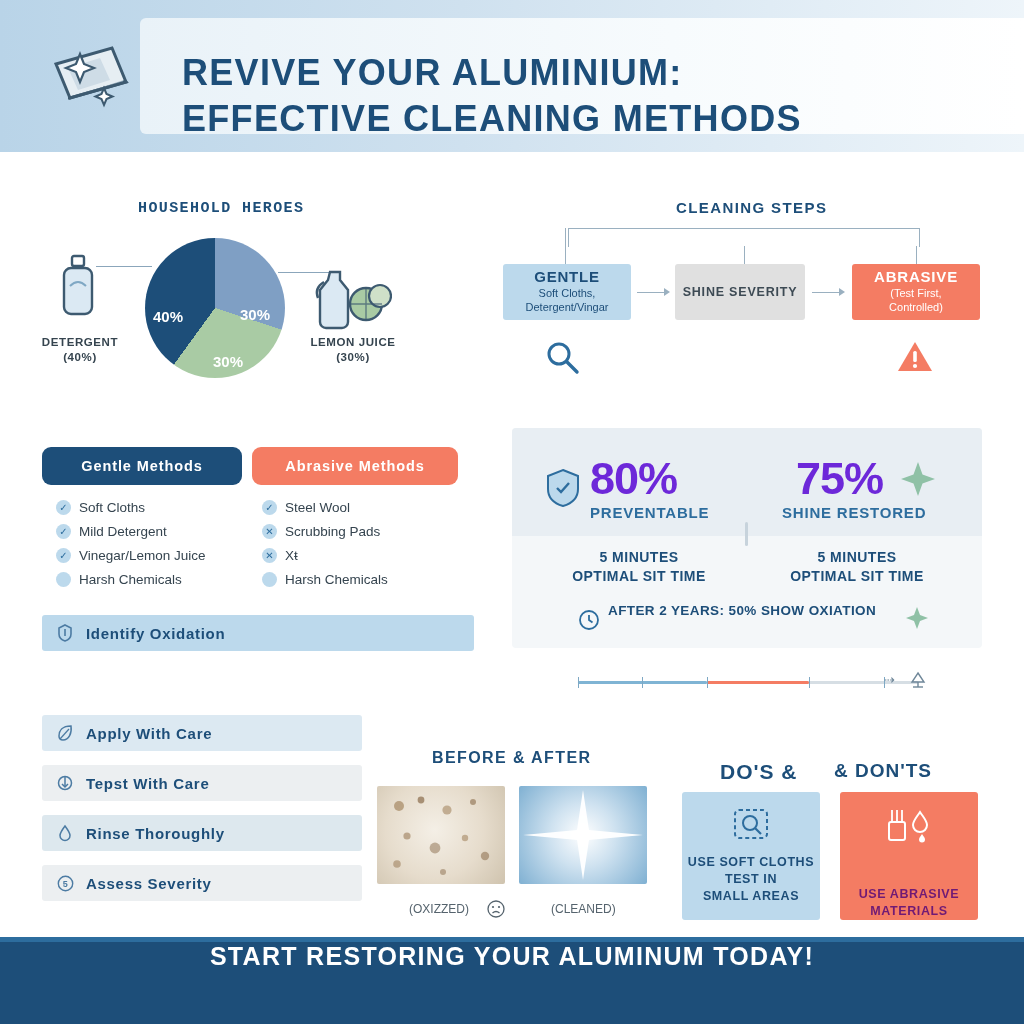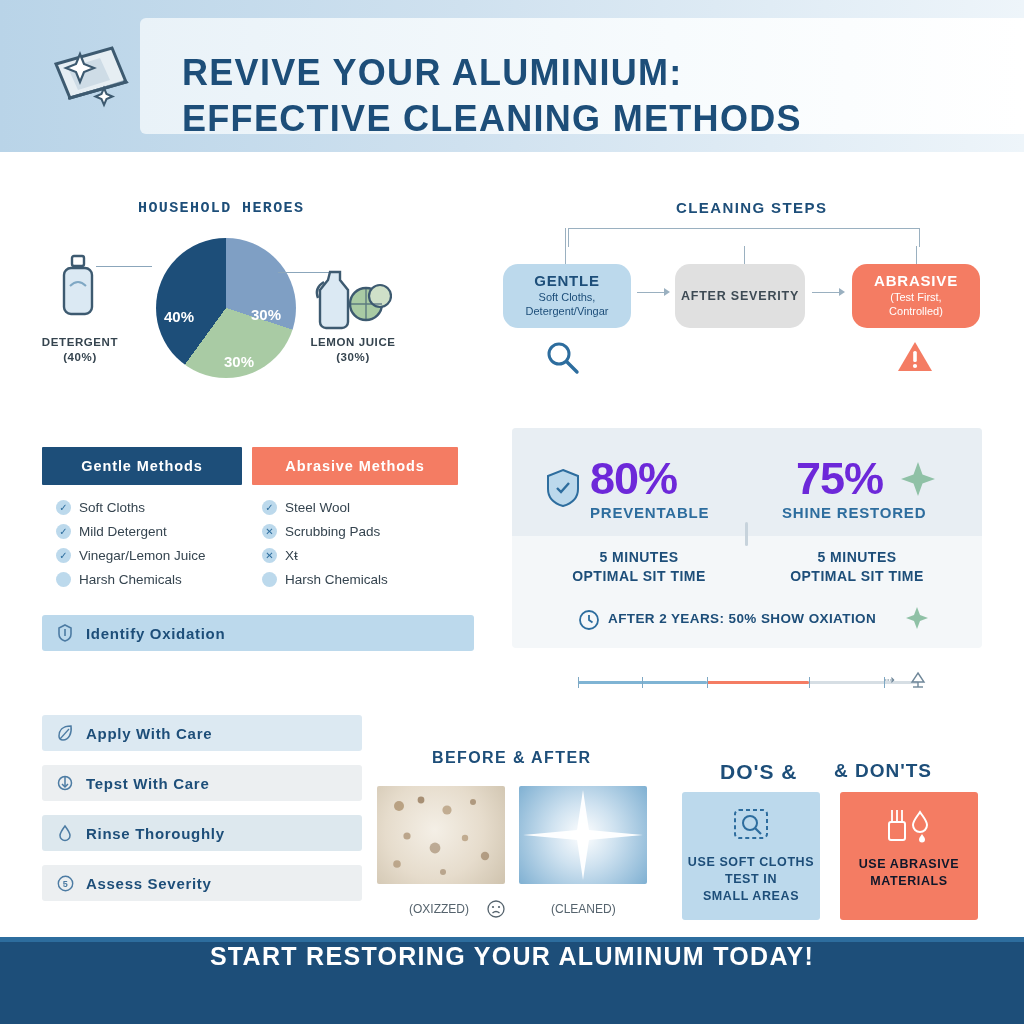--- a/index.html
+++ b/index.html
@@ -31,47 +31,47 @@
     position:absolute;left:38px;top:36px;width:100px;height:84px;
   }
 
   
   .sec-title{
     position:absolute;color:#1d4e79;font-size:15px;font-weight:bold;
     letter-spacing:1.4px;text-transform:uppercase;
   }
 
   
-  .pie-wrap{position:absolute;left:156px;top:238px;width:140px;height:140px;}
+  .pie-wrap{position:absolute;left:145px;top:238px;width:140px;height:140px;}
   .pie{
     width:140px;height:140px;border-radius:50%;
     background:conic-gradient(
       #7f9fc4 0deg 108deg,
       #a9cba4 108deg 216deg,
       #1d4e79 216deg 360deg);
   }
   .pie-lab{position:absolute;color:#ffffff;font-size:15px;font-weight:bold;}
   .leg{position:absolute;text-align:center;color:#35444f;font-size:11.5px;font-weight:bold;letter-spacing:.6px;line-height:15px;}
   .connector{position:absolute;background:#8ba6bb;height:1px;}
 
   
   .step-box{
-    position:absolute;height:64px;border-radius:15px;
+    position:absolute;height:56px;border-radius:3px;
     display:flex;flex-direction:column;align-items:center;justify-content:center;
     text-align:center;line-height:14px;
   }
   .step-title{font-size:15px;font-weight:bold;letter-spacing:.8px;}
   .step-sub{font-size:11px;margin-top:2px;}
   .arrow-h{position:absolute;height:1px;background:#9ab0c0;}
   .arrow-head{position:absolute;width:0;height:0;border-top:4px solid transparent;border-bottom:4px solid transparent;border-left:6px solid #9ab0c0;}
   .bracket{position:absolute;border:1px solid #9ab0c0;border-bottom:none;}
 
   
   .tab-head{
-    position:absolute;height:38px;border-radius:1px;color:#fff;
+    position:absolute;height:38px;border-radius:9px;color:#fff;
     display:flex;align-items:center;justify-content:center;
     font-size:14.5px;font-weight:bold;letter-spacing:.9px;
   }
   .meth-item{position:absolute;font-size:13.5px;color:#35444f;display:flex;align-items:center;gap:8px;}
   .cmark{width:15px;height:15px;border-radius:50%;background:#bcd9ec;display:inline-flex;align-items:center;justify-content:center;font-size:10px;color:#2d6d9e;}
 
   
   .bar{
     position:absolute;height:36px;border-radius:3px;
     display:flex;align-items:center;gap:12px;padding-left:14px;
@@ -185,21 +185,21 @@
 
   <div class="step-box" style="left:503px;top:264px;width:128px;background:#bcd9ec;color:#1d4e79;">
     <div class="step-title">GENTLE</div>
     <div class="step-sub">Soft Cloths,<br>Detergent/Vingar</div>
   </div>
 
   <div class="arrow-h" style="left:637px;top:292px;width:28px;"></div>
   <div class="arrow-head" style="left:664px;top:288px;"></div>
 
   <div class="step-box" style="left:675px;top:264px;width:130px;background:#e0e0e0;color:#3d4a54;">
-    <div class="step-title" style="font-size:12.5px;">AFTER SEVERITY</div>
+    <div class="step-title" style="font-size:12.5px;">SHINE SEVERITY</div>
   </div>
 
   <div class="arrow-h" style="left:812px;top:292px;width:28px;"></div>
   <div class="arrow-head" style="left:839px;top:288px;"></div>
 
   <div class="step-box" style="left:852px;top:264px;width:128px;background:#f47c63;color:#ffffff;">
     <div class="step-title">ABRASIVE</div>
     <div class="step-sub">(Test First,<br>Controlled)</div>
   </div>
 
@@ -330,21 +330,21 @@
       <span>5 MINUTES</span><br>
       <span>OPTIMAL SIT TIME</span>
     </div>
 
     <div style="position:absolute;left:66px;top:181px;">
       <svg width="22" height="22" viewBox="0 0 22 22">
           <circle cx="11" cy="11" r="9" fill="none" stroke="#2d6d9e" stroke-width="1.8"></circle>
           <path d="M11 6 v5 l3.5 2.5" fill="none" stroke="#2d6d9e" stroke-width="1.8"></path>
         </svg>
     </div>
-    <div class="foot-note" style="left:96px;top:183px;">AFTER 2 YEARS: 50% SHOW OXIATION</div>
+    <div class="foot-note" style="left:96px;top:175px;">AFTER 2 YEARS: 50% SHOW OXIATION</div>
     <div style="position:absolute;left:392px;top:178px;">
       <svg width="26" height="26" viewBox="0 0 26 26">
           <path d="M13 1 l3 8 l8 3 l-8 3 l-3 8 l-3 -8 l-8 -3 l8 -3 z" fill="#8fc1a6"></path>
         </svg>
     </div>
   </div>
 
   <div class="tl">
     <div class="tl-seg" style="left:0;width:129px;background:#7fb4d4;"></div>
     <div class="tl-seg" style="left:129px;width:102px;background:#f47c63;"></div>
@@ -405,21 +405,21 @@
     <span>
       <svg width="40" height="36" viewBox="0 0 40 36">
         <rect x="4" y="4" width="32" height="28" rx="4" fill="none" stroke="#2d6d9e" stroke-width="2" stroke-dasharray="4 3"></rect>
         <circle cx="19" cy="17" r="7" fill="none" stroke="#2d6d9e" stroke-width="2"></circle>
         <line x1="24" y1="22" x2="30" y2="28" stroke="#2d6d9e" stroke-width="2.2"></line>
       </svg>
     </span>
     <span class="dd-txt">USE SOFT CLOTHS<br>TEST IN<br>SMALL AREAS</span>
   </div>
 
-  <div class="dd-box" style="left:840px;top:792px;background:#f47c63;color:#0f172a;">
+  <div class="dd-box" style="left:840px;top:792px;background:#f47c63;color:#701a75;justify-content:space-between;">
     <span>
       <svg width="54" height="38" viewBox="0 0 54 38">
         <path d="M10 4 v12 M15 4 v12 M20 4 v12" stroke="#ffffff" stroke-width="1.8"></path>
         <rect x="7" y="16" width="16" height="18" rx="2" fill="none" stroke="#ffffff" stroke-width="2"></rect>
         <path d="M38 6 C42 12 45 15 45 19 a7 7 0 0 1 -14 0 c0 -4 3 -7 7 -13 z" fill="none" stroke="#ffffff" stroke-width="2"></path>
         <path d="M40 28 c2 3 3 4 3 5.5 a3 3 0 0 1 -6 0 c0 -1.5 1 -2.5 3 -5.5 z" fill="#ffffff"></path>
       </svg>
     </span>
     <span class="dd-txt">USE ABRASIVE<br>MATERIALS</span>
   </div>

